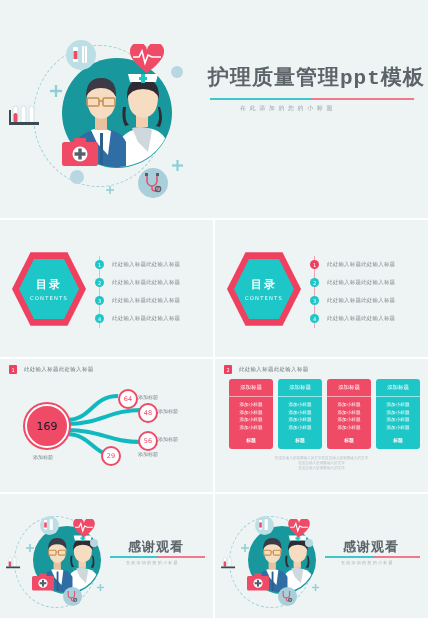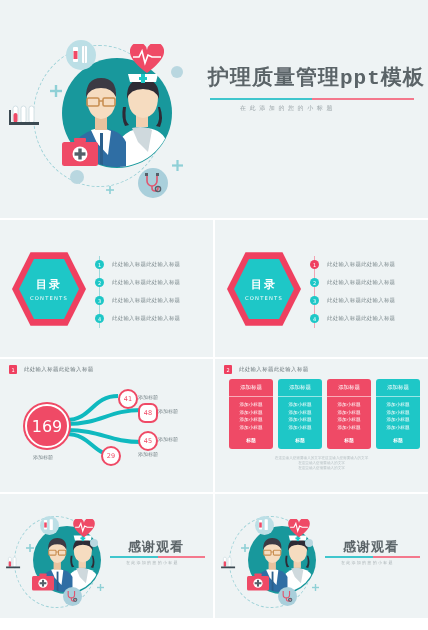--- a/index.html
+++ b/index.html
@@ -72,21 +72,21 @@
   .sec-txt{margin-left:7px;color:#6d797d;font-size:5.4px;letter-spacing:.4px;}
 
   
   .donut{
     position:absolute;border-radius:50%;background:#ef4a66;
     display:flex;align-items:center;justify-content:center;
   }
   .donut .hole{
     border-radius:50%;border:2px solid #ffffff;background:#ef4a66;
     display:flex;align-items:center;justify-content:center;
-    color:#ffffff;font-size:16px;
+    color:#0f172a;font-size:11px;
   }
   .donut-cap{position:absolute;color:#7d8a8e;font-size:5px;white-space:nowrap;}
   .node{
     position:absolute;border-radius:50%;background:#ffffff;
     border:2px solid #ef4a66;color:#ef4a66;
     display:flex;align-items:center;justify-content:center;
     font-size:6.5px;
   }
   .node-lbl{position:absolute;color:#7d8a8e;font-size:5px;white-space:nowrap;}
 
@@ -302,27 +302,27 @@
         <path d="M4 38 C40 38 46 24 80 24" fill="none" stroke="#0fb9bf" stroke-width="4"></path>
         <path d="M4 44 C40 44 46 56 80 56" fill="none" stroke="#0fb9bf" stroke-width="4"></path>
         <path d="M4 48 C30 48 30 70 56 70" fill="none" stroke="#0fb9bf" stroke-width="4"></path>
       </svg>
 
       <div class="donut" style="left:23px;top:43px;width:48px;height:48px;">
         <div class="hole" style="width:40px;height:40px;">169</div>
       </div>
       <div class="donut-cap" style="left:33px;top:95px;">添加标题</div>
 
-      <div class="node" style="left:118px;top:30px;width:16px;height:16px;">41</div>
+      <div class="node" style="left:118px;top:30px;width:16px;height:16px;">64</div>
       <div class="node-lbl" style="left:138px;top:35px;">添加标题</div>
 
-      <div class="node" style="left:138px;top:44px;width:16px;height:16px;border-radius:7px;">48</div>
+      <div class="node" style="left:138px;top:44px;width:16px;height:16px;">48</div>
       <div class="node-lbl" style="left:158px;top:49px;">添加标题</div>
 
-      <div class="node" style="left:138px;top:72px;width:16px;height:16px;">45</div>
+      <div class="node" style="left:138px;top:72px;width:16px;height:16px;">56</div>
       <div class="node-lbl" style="left:158px;top:77px;">添加标题</div>
 
       <div class="node" style="left:101px;top:87px;width:16px;height:16px;">29</div>
       <div class="node-lbl" style="left:138px;top:92px;">添加标题</div>
     </div>
 
     <div class="slide half">
       <div class="sec-head">
         <span class="sec-badge">2</span>
         <span class="sec-txt">此处输入标题此处输入标题</span>

